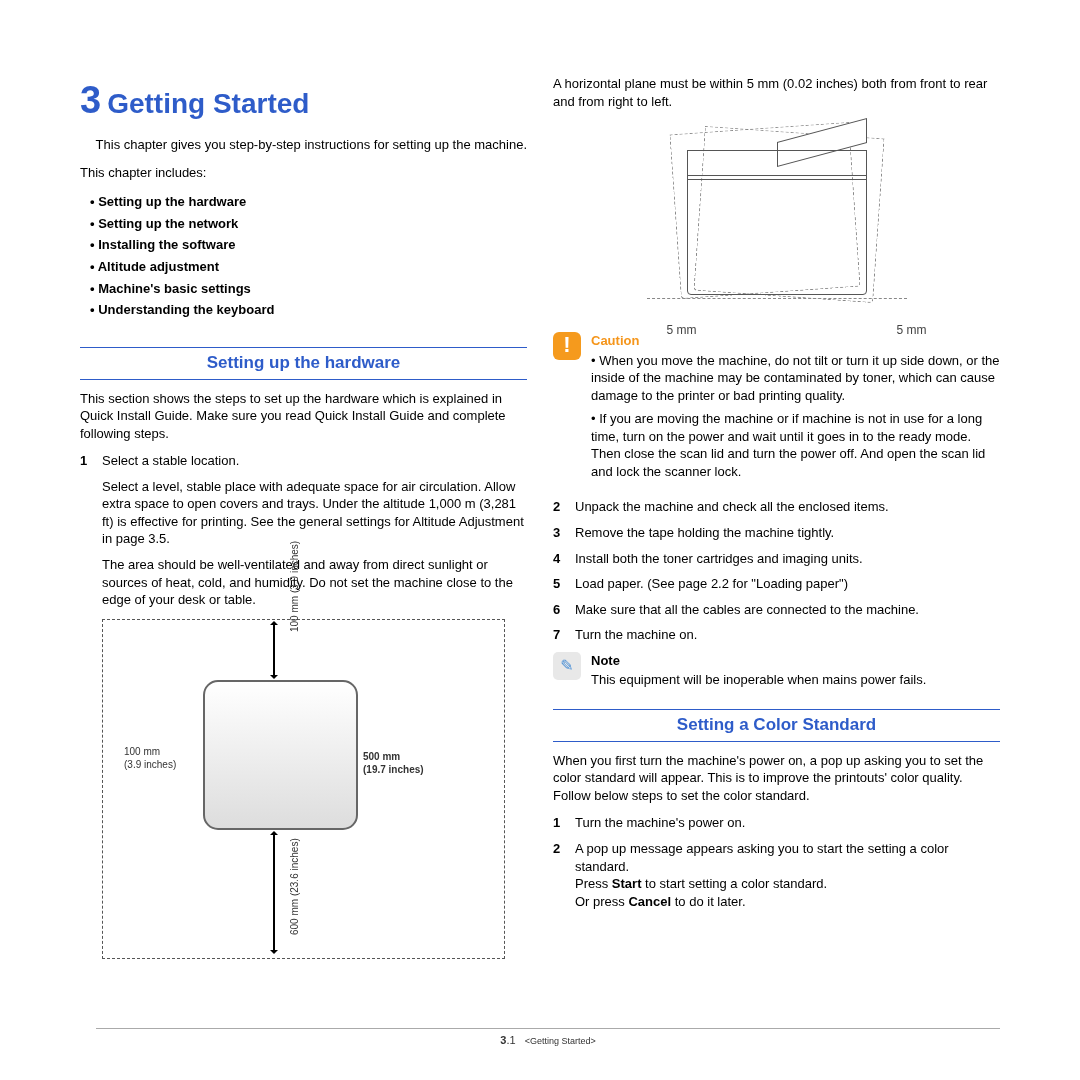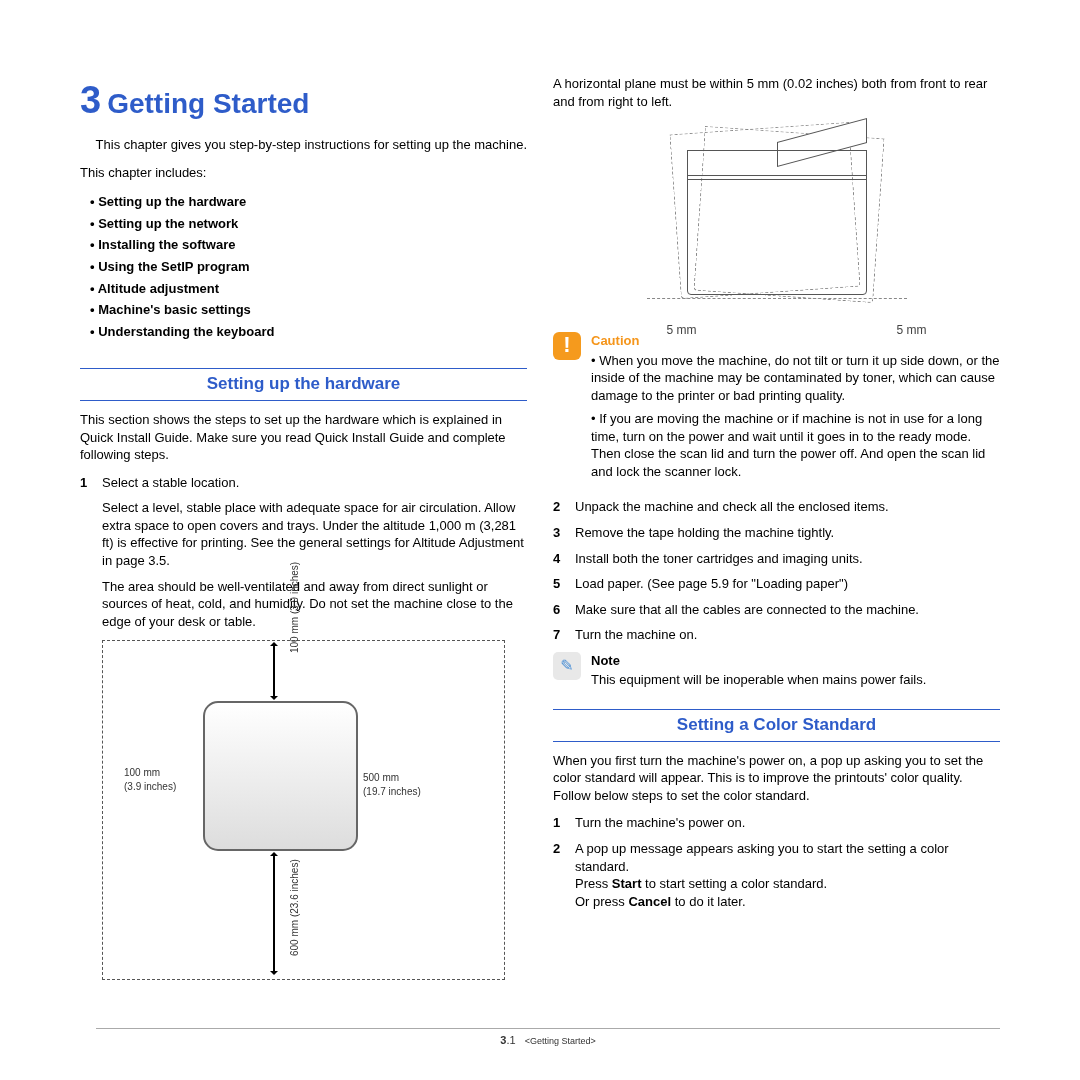--- a/index.html
+++ b/index.html
@@ -48,21 +48,21 @@
     position: absolute;
     left: 100px; top: 60px;
     width: 155px; height: 150px;
     border: 2px solid #666;
     border-radius: 15px;
     background: linear-gradient(#fff, #ddd);
   }
   .diagram .lbl { position: absolute; font-size: 10px; color: #333; }
   .diagram .lbl-top { left: 185px; top: 12px; transform: rotate(-90deg); transform-origin: left top; }
   .diagram .lbl-left { left: 21px; top: 125px; }
-  .diagram .lbl-right { left: 260px; top: 130px; }
+  .diagram .lbl-right { left: 260px; top: 130px; font-weight: bold; }
   .diagram .lbl-bottom { left: 185px; top: 315px; transform: rotate(-90deg); transform-origin: left top; }
   .diagram .arrow { position: absolute; background: #000; }
   .diagram .arrow.vtop { left: 170px; top: 5px; width: 1.5px; height: 50px; }
   .diagram .arrow.vbot { left: 170px; top: 215px; width: 1.5px; height: 115px; }
   .diagram .arrow::before, .diagram .arrow::after {
     content:""; position:absolute; left:-3px;
     border:4px solid transparent;
   }
   .diagram .arrow.vtop::before { top:-4px; border-bottom-color:#000; border-top:none;}
   .diagram .arrow.vtop::after  { bottom:-4px; border-top-color:#000; border-bottom:none;}
@@ -134,21 +134,20 @@
   <div class="col">
     <div class="chapter-title">
       <span class="num">3</span><span>Getting Started</span>
     </div>
     <p class="intro">This chapter gives you step-by-step instructions for setting up the machine.</p>
     <p class="includes">This chapter includes:</p>
     <ul class="toc-list">
       <li>Setting up the hardware</li>
       <li>Setting up the network</li>
       <li>Installing the software</li>
-      <li>Using the SetIP program</li>
       <li>Altitude adjustment</li>
       <li>Machine's basic settings</li>
       <li>Understanding the keyboard</li>
     </ul>
 
     <div class="section-head">Setting up the hardware</div>
     <p class="bodytext">This section shows the steps to set up the hardware which is explained in Quick Install Guide. Make sure you read Quick Install Guide and complete following steps.</p>
 
     <div class="step">
       <div class="step-num">1</div>
@@ -208,21 +207,21 @@
     <div class="step">
         <div class="step-num">3</div>
         <div class="step-txt">Remove the tape holding the machine tightly.</div>
       </div>
     <div class="step">
         <div class="step-num">4</div>
         <div class="step-txt">Install both the toner cartridges and imaging units.</div>
       </div>
     <div class="step">
         <div class="step-num">5</div>
-        <div class="step-txt">Load paper. (See  page 5.9 for "Loading paper")</div>
+        <div class="step-txt">Load paper. (See  page 2.2 for "Loading paper")</div>
       </div>
     <div class="step">
         <div class="step-num">6</div>
         <div class="step-txt">Make sure that all the cables are connected to the machine.</div>
       </div>
     <div class="step">
         <div class="step-num">7</div>
         <div class="step-txt">Turn the machine on.</div>
       </div>
 

